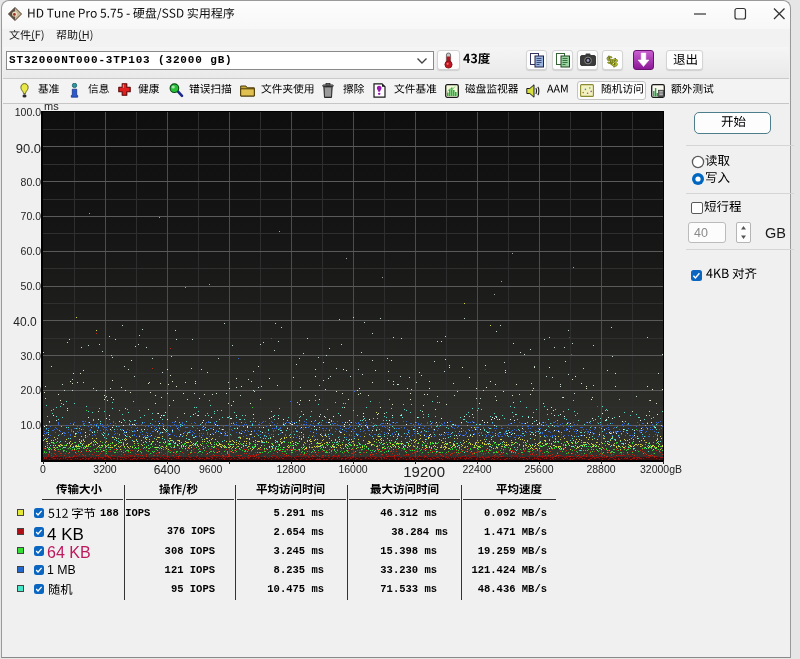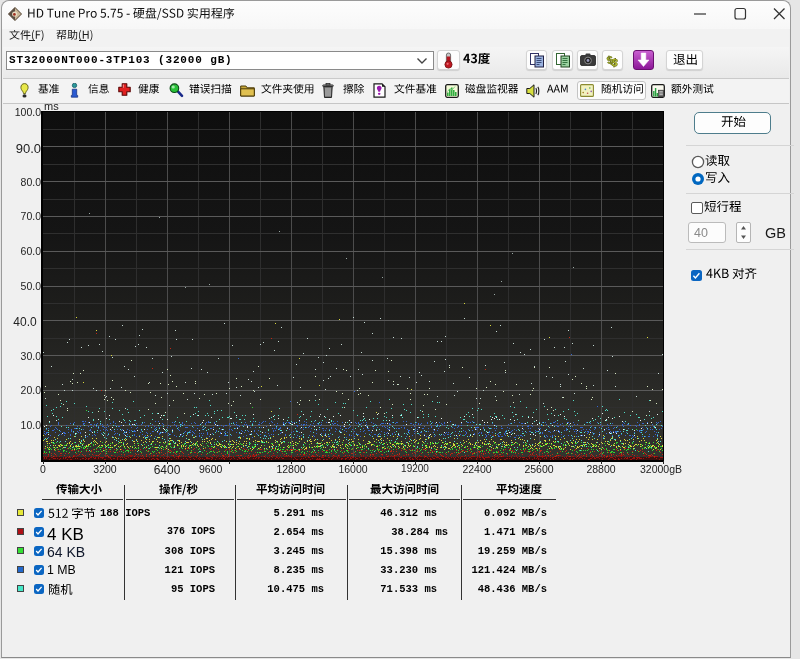--- a/index.html
+++ b/index.html
@@ -206,21 +206,21 @@
 <div class="abs" style="left:0;top:315px;width:50px;font-size:12px;color:#222;text-align:center">40.0</div>
 <div class="abs" style="left:0;top:350px;width:41px;font-size:10.5px;color:#222;text-align:right">30.0</div>
 <div class="abs" style="left:0;top:384px;width:41px;font-size:10.5px;color:#222;text-align:right">20.0</div>
 <div class="abs" style="left:0;top:419px;width:41px;font-size:10.5px;color:#222;text-align:right">10.0</div>
 <div class="abs" style="left:13px;top:463px;width:60px;font-size:10.5px;color:#222;text-align:center">0</div>
 <div class="abs" style="left:75px;top:463px;width:60px;font-size:10.5px;color:#222;text-align:center">3200</div>
 <div class="abs" style="left:137px;top:463px;width:60px;font-size:12px;color:#222;text-align:center">6400</div>
 <div class="abs" style="left:199px;top:463px;width:60px;font-size:10.5px;color:#222;">9600</div>
 <div class="abs" style="left:261px;top:463px;width:60px;font-size:10.5px;color:#222;text-align:center">12800</div>
 <div class="abs" style="left:323px;top:463px;width:60px;font-size:10.5px;color:#222;text-align:center">16000</div>
-<div class="abs" style="left:385px;top:463px;width:60px;font-size:10px;color:#222;text-align:center">19200</div>
+<div class="abs" style="left:385px;top:463px;width:60px;font-size:15px;color:#222;text-align:right">19200</div>
 <div class="abs" style="left:447px;top:463px;width:60px;font-size:10.5px;color:#222;text-align:center">22400</div>
 <div class="abs" style="left:509px;top:463px;width:60px;font-size:10.5px;color:#222;text-align:center">25600</div>
 <div class="abs" style="left:571px;top:463px;width:60px;font-size:10.5px;color:#222;text-align:center">28800</div>
 <div class="abs" style="left:631px;top:463px;width:60px;font-size:10.5px;color:#222;text-align:center">32000gB</div>
 <div class="abs" style="left:694px;top:112px;width:77px;height:22px;background:#fdfdfd;border:1px solid #4e7d8c;border-radius:5px"></div>
 <svg style="position:absolute;left:719.5px;top:116px" width="27" height="16" viewBox="0 0 27 16">
       <path transform="translate(1,10.0)" d="M1.1 -9.7H11.5V-8.8H1.1ZM0.7 -5.2H11.9V-4.3H0.7ZM8.1 -9.2H9.1V1H8.1ZM3.7 -9.2H4.6V-5.8Q4.6 -4.9 4.5 -3.9Q4.4 -3 4.1 -2.1Q3.8 -1.2 3.1 -0.4Q2.5 0.4 1.4 1.1Q1.3 0.9 1.2 0.8Q1.1 0.7 0.9 0.6Q0.8 0.4 0.7 0.4Q1.7 -0.3 2.3 -1Q2.9 -1.7 3.2 -2.5Q3.5 -3.3 3.6 -4.1Q3.7 -5 3.7 -5.8Z M18.9 -0.4H23.4V0.5H18.9ZM18.3 -4.1H23.8V1H22.9V-3.2H19.1V1H18.3ZM21.8 -8.3 22.5 -8.7Q22.9 -8.1 23.3 -7.5Q23.8 -6.9 24.1 -6.3Q24.4 -5.7 24.6 -5.2L23.8 -4.8Q23.6 -5.2 23.3 -5.9Q23 -6.5 22.6 -7.1Q22.2 -7.8 21.8 -8.3ZM17.9 -5.1Q17.9 -5.2 17.8 -5.4Q17.7 -5.5 17.7 -5.7Q17.6 -5.9 17.6 -6Q17.7 -6 17.9 -6.2Q18.1 -6.5 18.4 -6.8Q18.5 -7 18.7 -7.3Q18.9 -7.7 19.2 -8.2Q19.5 -8.7 19.8 -9.3Q20.1 -9.9 20.3 -10.5L21.3 -10.2Q20.9 -9.4 20.5 -8.5Q20 -7.7 19.5 -7Q19 -6.2 18.5 -5.6V-5.6Q18.5 -5.6 18.4 -5.6Q18.3 -5.5 18.2 -5.4Q18.1 -5.4 18 -5.3Q17.9 -5.2 17.9 -5.1ZM17.9 -5.1 17.9 -5.9 18.4 -6.2 23.7 -6.5Q23.8 -6.3 23.8 -6.1Q23.9 -5.8 23.9 -5.7Q22.4 -5.6 21.4 -5.5Q20.3 -5.4 19.7 -5.4Q19 -5.3 18.7 -5.3Q18.3 -5.2 18.1 -5.2Q18 -5.1 17.9 -5.1ZM13.3 -3.7Q13.5 -4.3 13.7 -5.1Q13.9 -6 14.1 -6.9Q14.3 -7.8 14.5 -8.7Q14.6 -9.6 14.7 -10.5L15.6 -10.4Q15.5 -9.6 15.3 -8.6Q15.2 -7.7 15 -6.7Q14.8 -5.8 14.5 -4.9Q14.3 -4 14.1 -3.4ZM13 -7.9H16.8V-7.1H13ZM16.5 -7.9H16.7L16.8 -8L17.4 -7.9Q17.2 -5.5 16.7 -3.7Q16.3 -2 15.5 -0.9Q14.7 0.3 13.6 1Q13.5 0.8 13.3 0.6Q13.2 0.4 13 0.2Q14 -0.3 14.7 -1.4Q15.5 -2.4 15.9 -4Q16.4 -5.6 16.5 -7.8ZM13.3 -3.7 13.8 -4.3Q14.4 -4 14.9 -3.6Q15.5 -3.1 16 -2.7Q16.5 -2.2 16.9 -1.8Q17.4 -1.4 17.6 -1L17.1 -0.3Q16.8 -0.6 16.4 -1.1Q15.9 -1.5 15.4 -2Q14.9 -2.4 14.4 -2.9Q13.8 -3.3 13.3 -3.7Z" fill="#000"></path>
     </svg>
 <div class="abs" style="left:686px;top:145px;width:108px;height:1px;background:#d5d5d5"></div>
 <svg class="abs" style="left:691px;top:155px" width="14" height="14">
@@ -299,21 +299,21 @@
 <div class="abs" style="left:47px;top:524.5px;font-size:17px;color:#000">4 KB</div>
 <div class="abs" style="left:100px;top:525.5px;width:115px;font-family:'Liberation Mono',monospace;font-weight:bold;font-size:10px;color:#000;text-align:right">376 IOPS</div>
 <div class="abs" style="left:210px;top:525.5px;width:114px;font-family:'Liberation Mono',monospace;font-weight:bold;font-size:10.5px;color:#000;text-align:right">2.654 ms</div>
 <div class="abs" style="left:333px;top:525.5px;width:115px;font-family:'Liberation Mono',monospace;font-weight:bold;font-size:10.5px;color:#000;text-align:right">38.284 ms</div>
 <div class="abs" style="left:432px;top:525.5px;width:115px;font-family:'Liberation Mono',monospace;font-weight:bold;font-size:10.5px;color:#000;text-align:right">1.471 MB/s</div>
 <div class="abs" style="left:17px;top:547.0px;width:7px;height:7px;background:#35e035;border:1px solid #444"></div>
 <div class="abs" style="left:34px;top:545.5px;width:10px;height:10px;background:#0b66c2;border-radius:2.5px"></div>
 <svg class="abs" style="left:34px;top:545.5px" width="10" height="10">
       <path d="M2.2 5l1.8 2 3.6-4.2" fill="none" stroke="#fff" stroke-width="1.3"></path>
     </svg>
-<div class="abs" style="left:47px;top:543.5px;font-size:14px;color:#0f172a">64 KB</div>
+<div class="abs" style="left:47px;top:543.5px;font-size:16px;color:#be185d">64 KB</div>
 <div class="abs" style="left:100px;top:544.5px;width:115px;font-family:'Liberation Mono',monospace;font-weight:bold;font-size:10.5px;color:#000;text-align:right">308 IOPS</div>
 <div class="abs" style="left:210px;top:544.5px;width:114px;font-family:'Liberation Mono',monospace;font-weight:bold;font-size:10.5px;color:#000;text-align:right">3.245 ms</div>
 <div class="abs" style="left:322px;top:544.5px;width:115px;font-family:'Liberation Mono',monospace;font-weight:bold;font-size:10.5px;color:#000;text-align:right">15.398 ms</div>
 <div class="abs" style="left:432px;top:544.5px;width:115px;font-family:'Liberation Mono',monospace;font-weight:bold;font-size:10.5px;color:#000;text-align:right">19.259 MB/s</div>
 <div class="abs" style="left:17px;top:566.0px;width:7px;height:7px;background:#2268cc;border:1px solid #444"></div>
 <div class="abs" style="left:34px;top:564.5px;width:10px;height:10px;background:#0b66c2;border-radius:2.5px"></div>
 <svg class="abs" style="left:34px;top:564.5px" width="10" height="10">
       <path d="M2.2 5l1.8 2 3.6-4.2" fill="none" stroke="#fff" stroke-width="1.3"></path>
     </svg>
 <div class="abs" style="left:47px;top:562.5px;font-size:12.3px;color:#000">1 MB</div>

